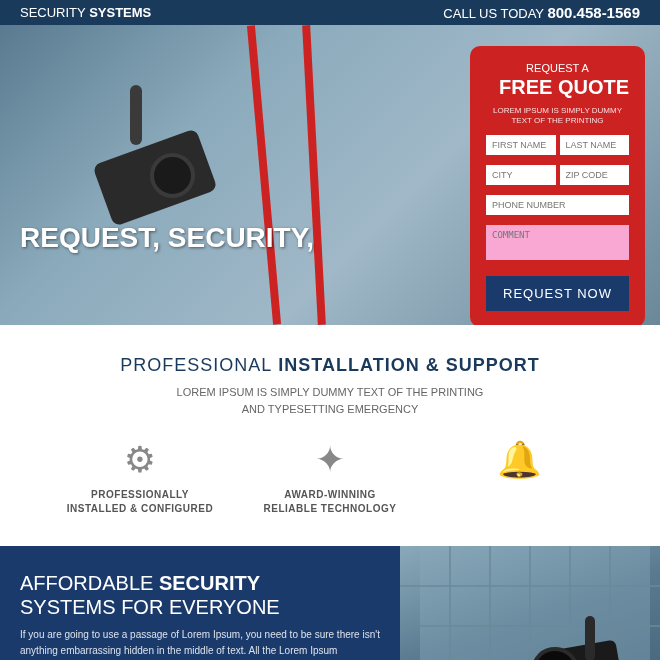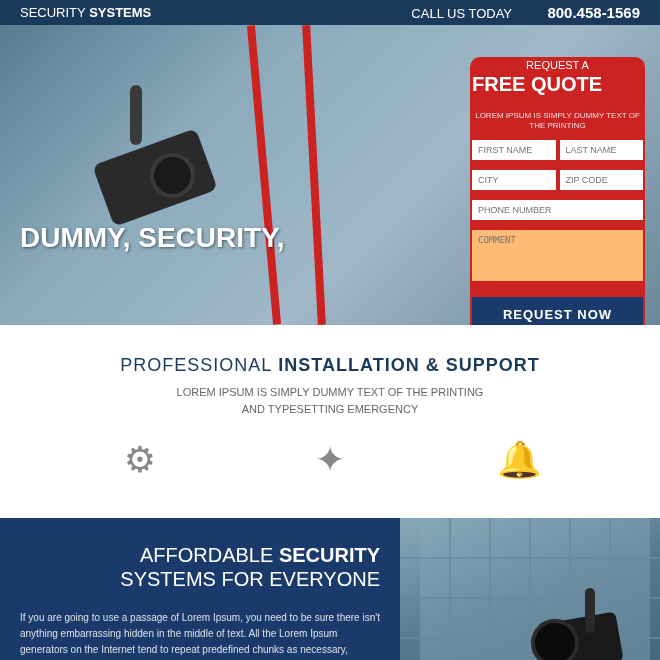--- a/index.html
+++ b/index.html
@@ -12,21 +12,21 @@
       display: flex;
       justify-content: space-between;
       align-items: center;
       padding: 4px 20px;
       font-size: 13px;
       gap: 31px;
     }
     .header .brand { font-weight: normal; }
     .header .brand strong { font-weight: bold; }
     .header .phone { font-size: 13px; }
-    .header .phone strong { font-size: 15px; font-weight: bold; margin-left: 32px; }
+    .header .phone strong { font-size: 15px; font-weight: bold; }
 
     
     .hero {
       position: relative;
       height: 300px;
       background: #7a8fa0;
       overflow: hidden;
     }
     .hero-bg {
       position: absolute;
@@ -100,39 +100,39 @@
       font-size: 28px;
       font-weight: bold;
       line-height: 1.2;
       text-shadow: 1px 1px 3px rgba(0,0,0,0.5);
     }
 
     
     .quote-form {
       position: absolute;
       right: 15px;
-      top: 32px;
+      top: 21px;
       width: 175px;
       background: #cc2222;
-      padding: 2px;
+      padding: 16px;
       border-radius: 10px;
     }
     .quote-form .request-a {
       color: white;
       font-size: 11px;
       text-align: center;
       margin-bottom: 2px;
     }
     .quote-form .free-quote {
       color: white;
       font-size: 20px;
       font-weight: bold;
-      text-align: left;
+      text-align: right;
       line-height: 1.1;
-      margin-bottom: 16px;
+      margin-bottom: 8px;
     }
     .quote-form .lorem-small {
       color: rgba(255,255,255,0.85);
       font-size: 8px;
       text-align: center;
       margin-bottom: 8px;
       line-height: 1.3;
     }
     .form-row {
       display: flex;
@@ -148,32 +148,32 @@
       color: #666;
       background: white;
     }
     .quote-form textarea {
       width: 100%;
       padding: 5px 6px;
       font-size: 9px;
       border: none;
       outline: none;
       color: #666;
-      background: #fdba74;
+      background: #f9a8d4;
       resize: none;
-      height: 51px;
+      height: 35px;
     }
     .request-btn {
       background: #1a3a6c;
       color: white;
       border: none;
       width: 100%;
       padding: 10px;
       font-size: 13px;
-      font-weight: bold;
+      font-weight: normal;
       cursor: pointer;
       letter-spacing: 1px;
       margin-top: 6px;
     }
 
     
     .features-section {
       background: white;
       padding: 30px 20px;
       text-align: center;
@@ -229,23 +229,22 @@
     }
     .bottom-text {
       padding: 25px 20px;
       flex: 1;
       color: white;
     }
     .bottom-text h3 {
       font-size: 20px;
       font-weight: normal;
       line-height: 1.2;
-      margin-bottom: 19px;
-      color: white;
-      text-align: right;
+      margin-bottom: 8px;
+      color: white;
     }
     .bottom-text h3 strong {
       font-weight: bold;
     }
     .bottom-text p {
       font-size: 10px;
       color: rgba(255,255,255,0.85);
       line-height: 1.6;
     }
     .bottom-image {
@@ -280,21 +279,21 @@
   <div class="red-line-2"></div>
 
   <div class="camera-shape">
     <div class="camera-mount"></div>
     <div class="camera-body"></div>
     <div class="camera-lens"></div>
   </div>
 
   <div class="hero-text">
     <h1>
-      <span>DUMMY, SECURITY,</span><br>
+      <span>REQUEST, SECURITY,</span><br>
     </h1>
   </div>
 
   <div class="quote-form">
     <div class="request-a">REQUEST A</div>
     <div class="free-quote">FREE QUOTE</div>
     <div class="lorem-small">LOREM IPSUM IS SIMPLY DUMMY TEXT OF THE PRINTING</div>
     <div class="form-row">
       <input type="text" placeholder="FIRST NAME" style="">
       <input type="text" placeholder="LAST NAME" style="">
@@ -317,23 +316,25 @@
   <h2>
     <span>PROFESSIONAL</span>&nbsp;<strong>INSTALLATION &amp; SUPPORT</strong>
   </h2>
   <div class="features-subtitle">
     <span>LOREM IPSUM IS SIMPLY DUMMY TEXT OF THE PRINTING</span><br>
     <span>AND TYPESETTING EMERGENCY</span>
   </div>
   <div class="features-grid">
     <div class="feature-item">
       <div class="feature-icon">⚙</div>
+      <div class="feature-label">PROFESSIONALLY<br>INSTALLED &amp; CONFIGURED</div>
     </div>
     <div class="feature-item">
       <div class="feature-icon">✦</div>
+      <div class="feature-label">AWARD-WINNING<br>RELIABLE TECHNOLOGY</div>
     </div>
     <div class="feature-item">
       <div class="feature-icon">🔔</div>
     </div>
   </div>
 </section>
 
 <section class="bottom-section">
   <div class="bottom-text">
     <h3>

